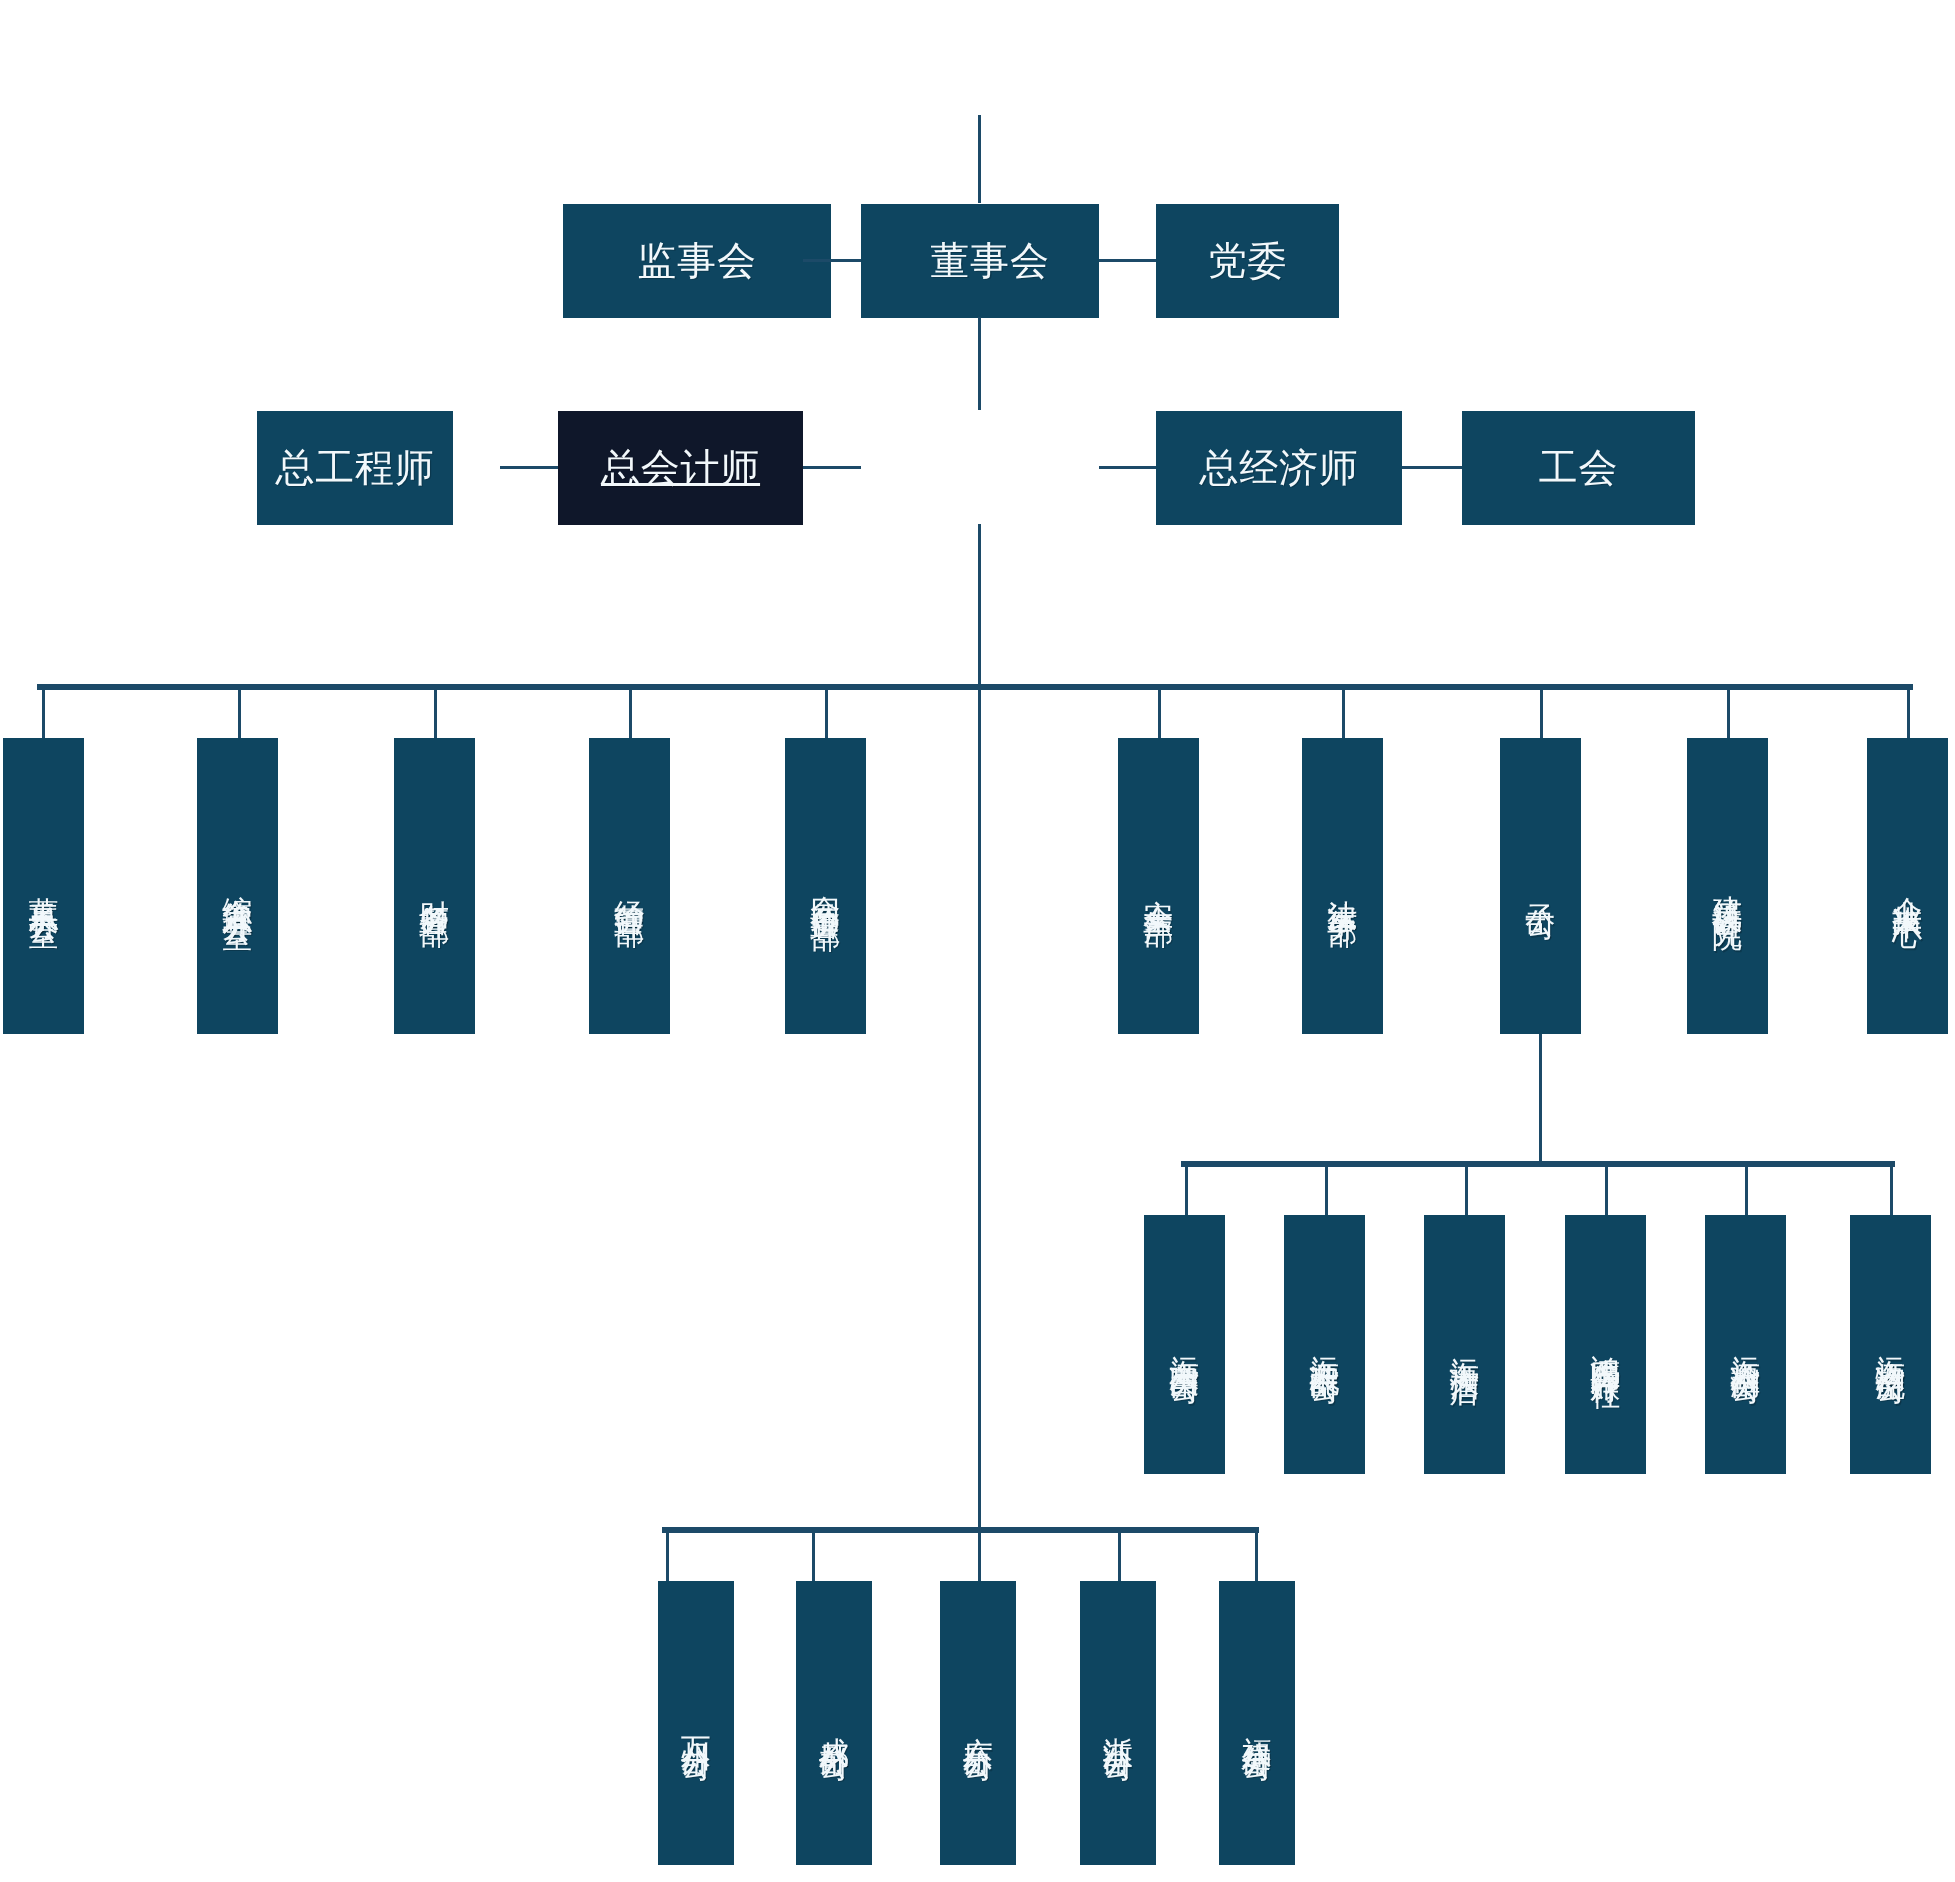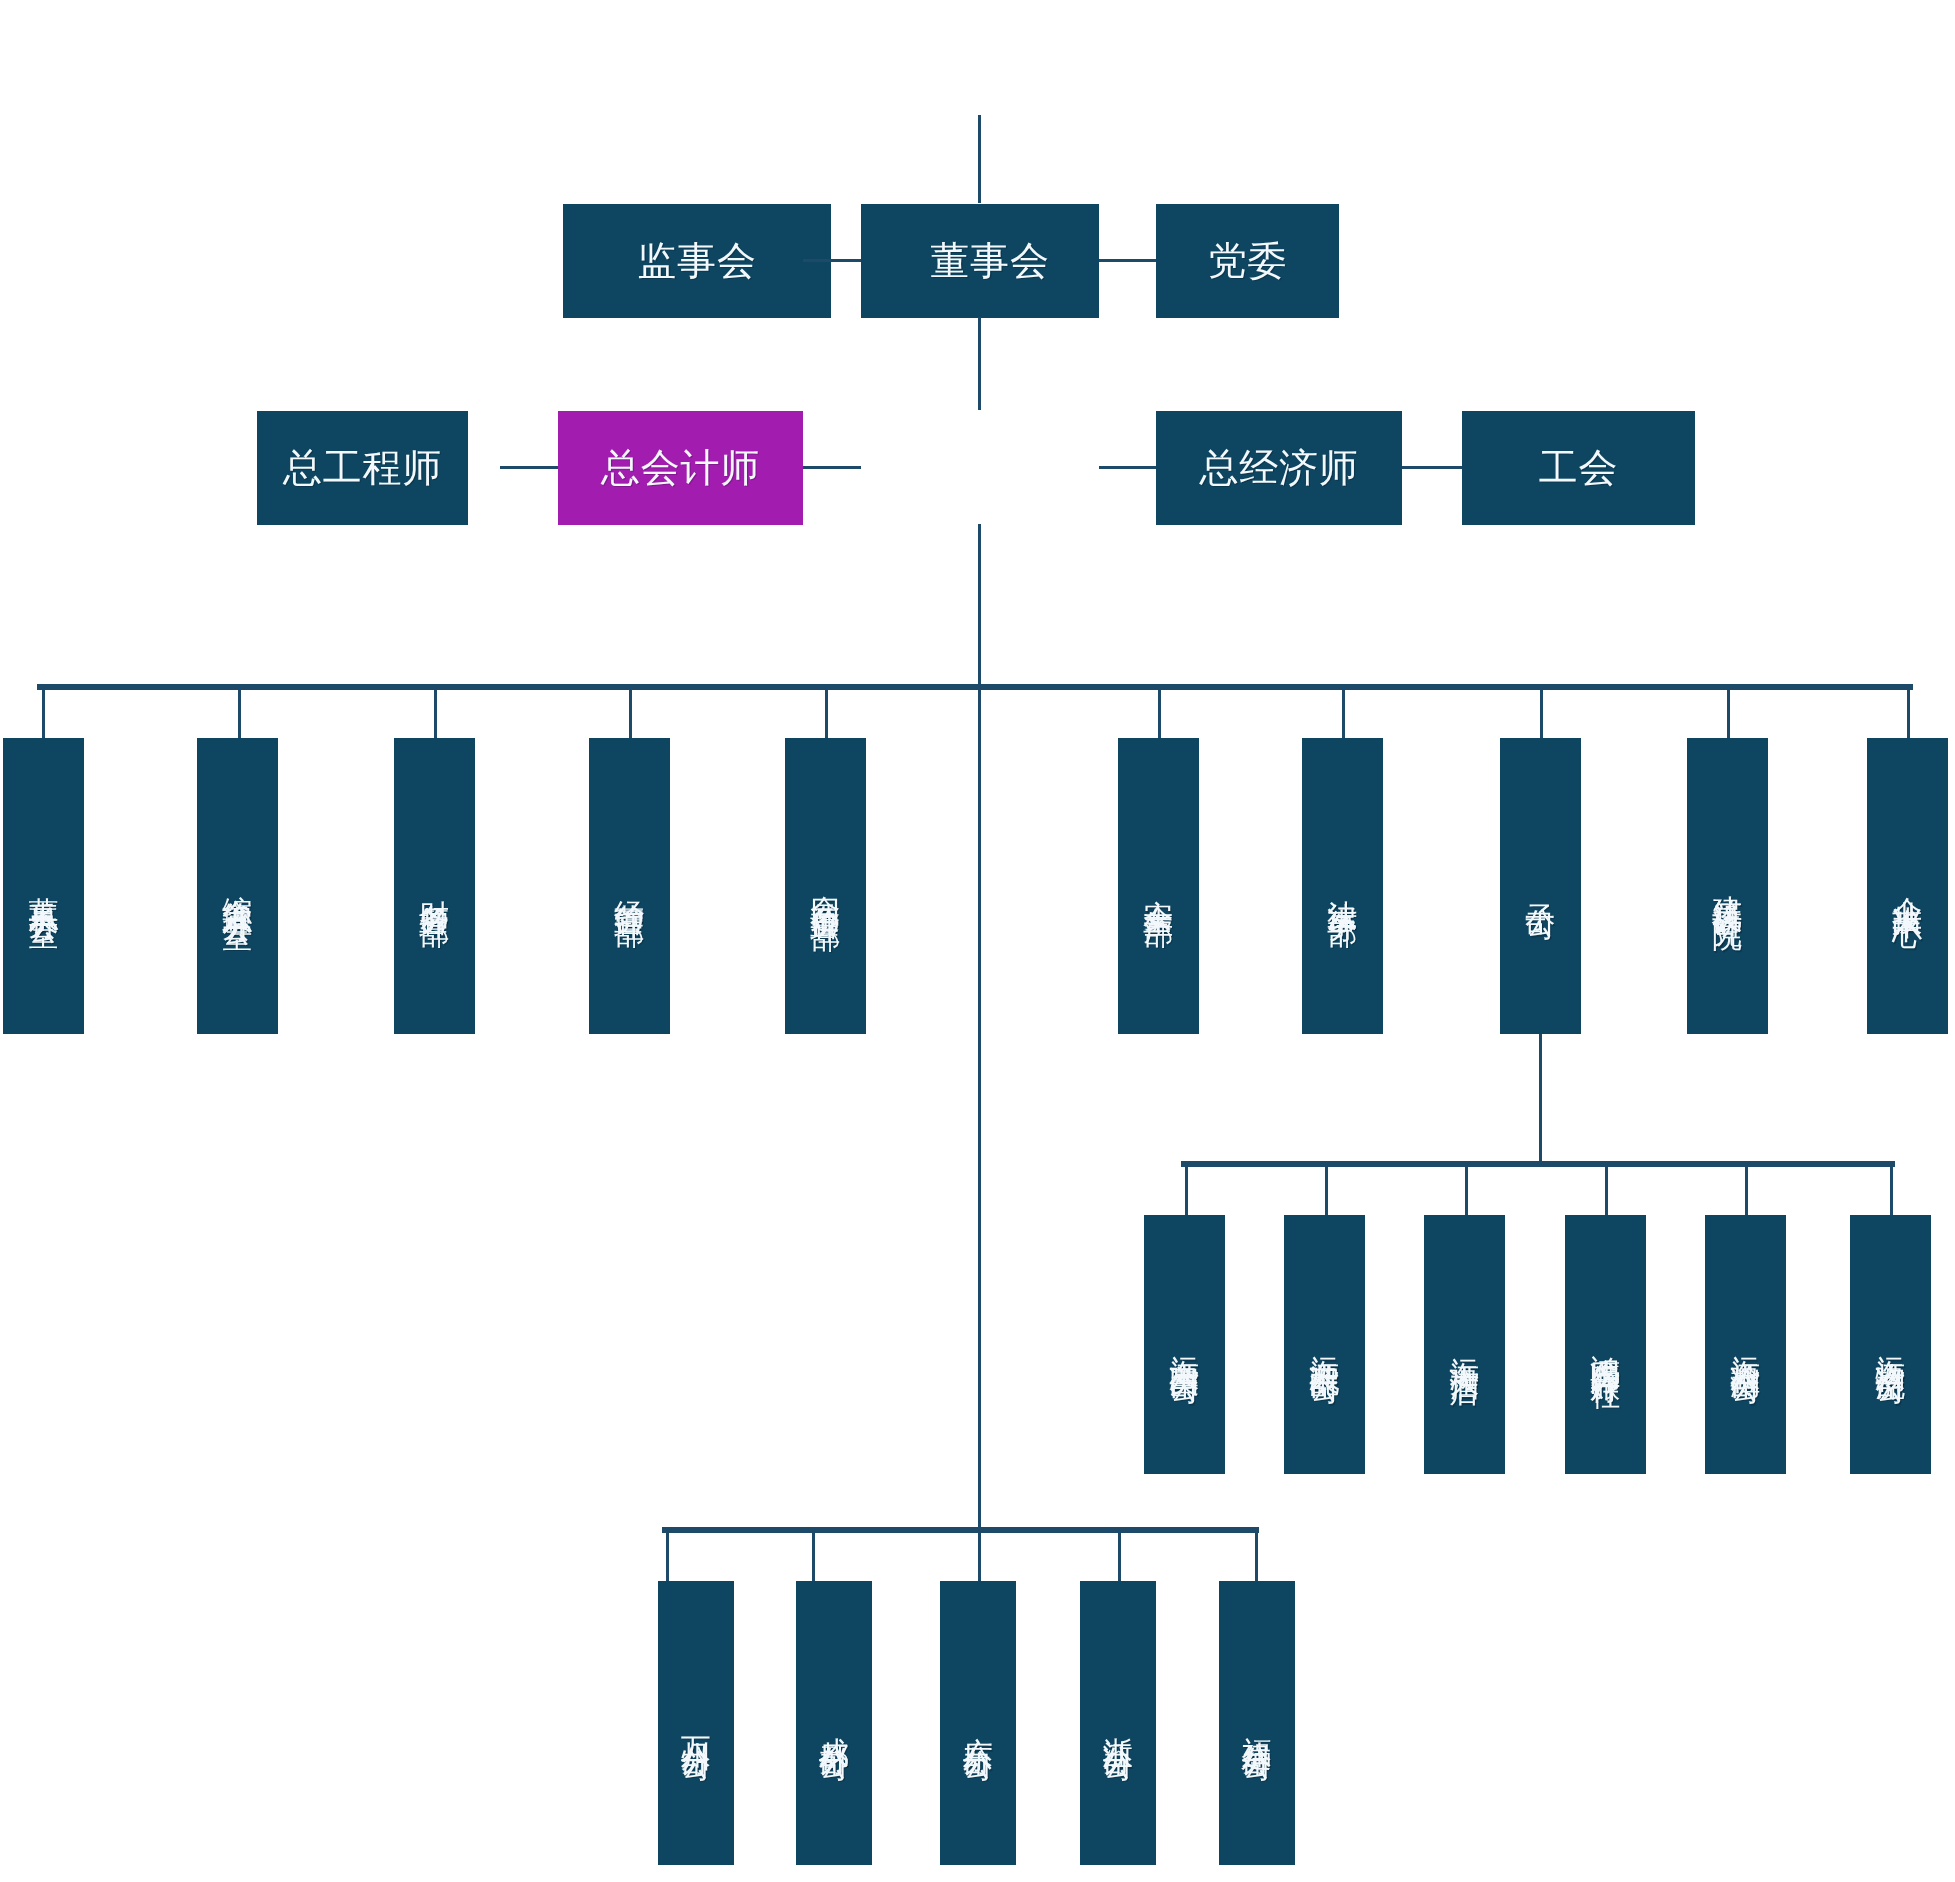--- a/index.html
+++ b/index.html
@@ -66,22 +66,22 @@
 
   <div class="node h" style="left: 563px; top: 204px; width: 268px; height: 114px; background: rgb(14, 69, 96); color: rgb(242, 248, 251);">监事会</div>
   <div class="node h" style="left: 861px; top: 204px; width: 238px; height: 114px; background: rgb(14, 69, 96); color: rgb(242, 248, 251); padding-left: 20px;">董事会</div>
   <div class="node h" style="left: 1156px; top: 204px; width: 183px; height: 114px; background: rgb(14, 69, 96); color: rgb(242, 248, 251); text-align: center;">党委</div>
 
   <div class="ln h" style="left: 803px; top: 259px; width: 58px; height: 3.2px; background: rgb(28, 74, 104);"></div>
   <div class="ln h" style="left: 1099px; top: 259px; width: 57px; height: 3.2px; background: rgb(28, 74, 104);"></div>
 
   <div class="ln v" style="left: 978px; top: 317px; width: 3.2px; height: 93px; background: rgb(28, 74, 104);"></div>
 
-  <div class="node h" style="left: 257px; top: 411px; width: 211px; height: 114px; background: rgb(14, 69, 96); color: rgb(242, 248, 251);">总工程师</div>
-  <div class="node h" style="left: 558px; top: 411px; width: 245px; height: 114px; background: #a21caf; color: rgb(242, 248, 251);">总会计师</div>
+  <div class="node h" style="left: 257px; top: 411px; width: 196px; height: 114px; background: rgb(14, 69, 96); color: rgb(242, 248, 251);">总工程师</div>
+  <div class="node h" style="left: 558px; top: 411px; width: 245px; height: 114px; background: #0f172a; color: rgb(242, 248, 251); text-decoration: underline;">总会计师</div>
   <div class="node h" style="left: 1462px; top: 411px; width: 233px; height: 114px; background: rgb(14, 69, 96); color: rgb(242, 248, 251);">工会</div>
   <div class="node h" style="left: 1156px; top: 411px; width: 246px; height: 114px; background: rgb(14, 69, 96); color: rgb(242, 248, 251);">总经济师</div>
 
   <div class="ln h" style="left: 500px; top: 466px; width: 58px; height: 3.2px; background: rgb(28, 74, 104);"></div>
   <div class="ln h" style="left: 803px; top: 466px; width: 58px; height: 3.2px; background: rgb(28, 74, 104);"></div>
   <div class="ln h" style="left: 1099px; top: 466px; width: 57px; height: 3.2px; background: rgb(28, 74, 104);"></div>
   <div class="ln h" style="left: 1402px; top: 466px; width: 60px; height: 3.2px; background: rgb(28, 74, 104);"></div>
 
   <div class="ln v" style="left: 978px; top: 524px; width: 3.2px; height: 1005px; background: rgb(28, 74, 104);"></div>
 

